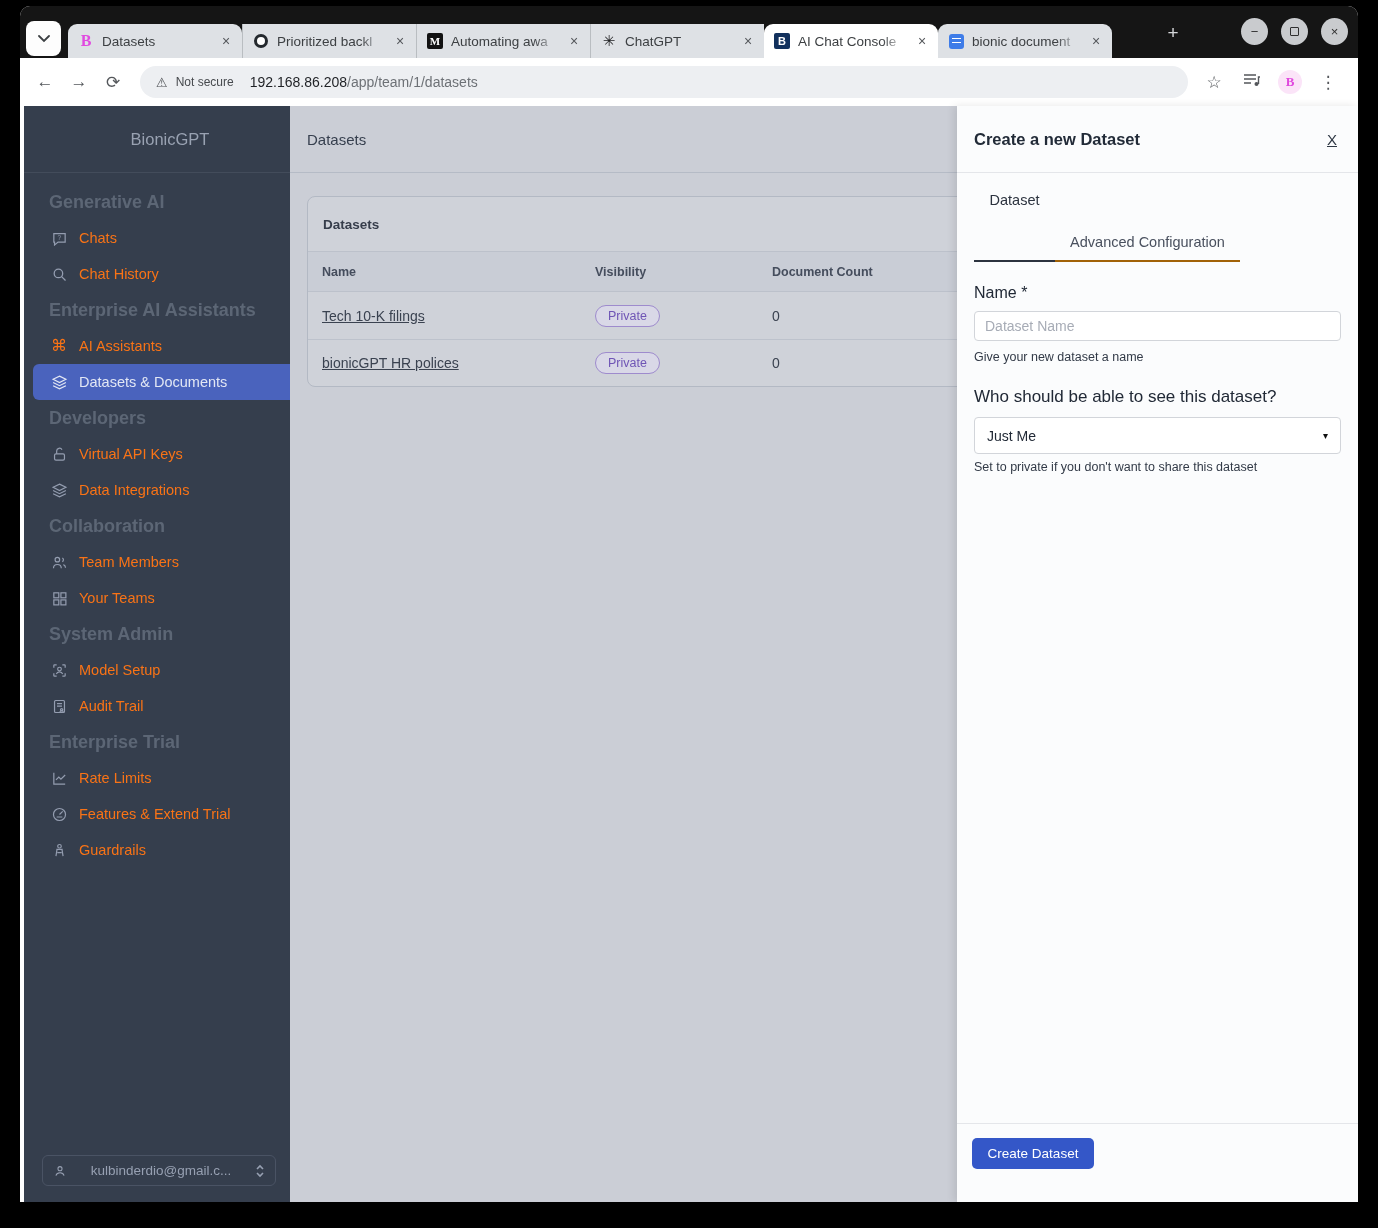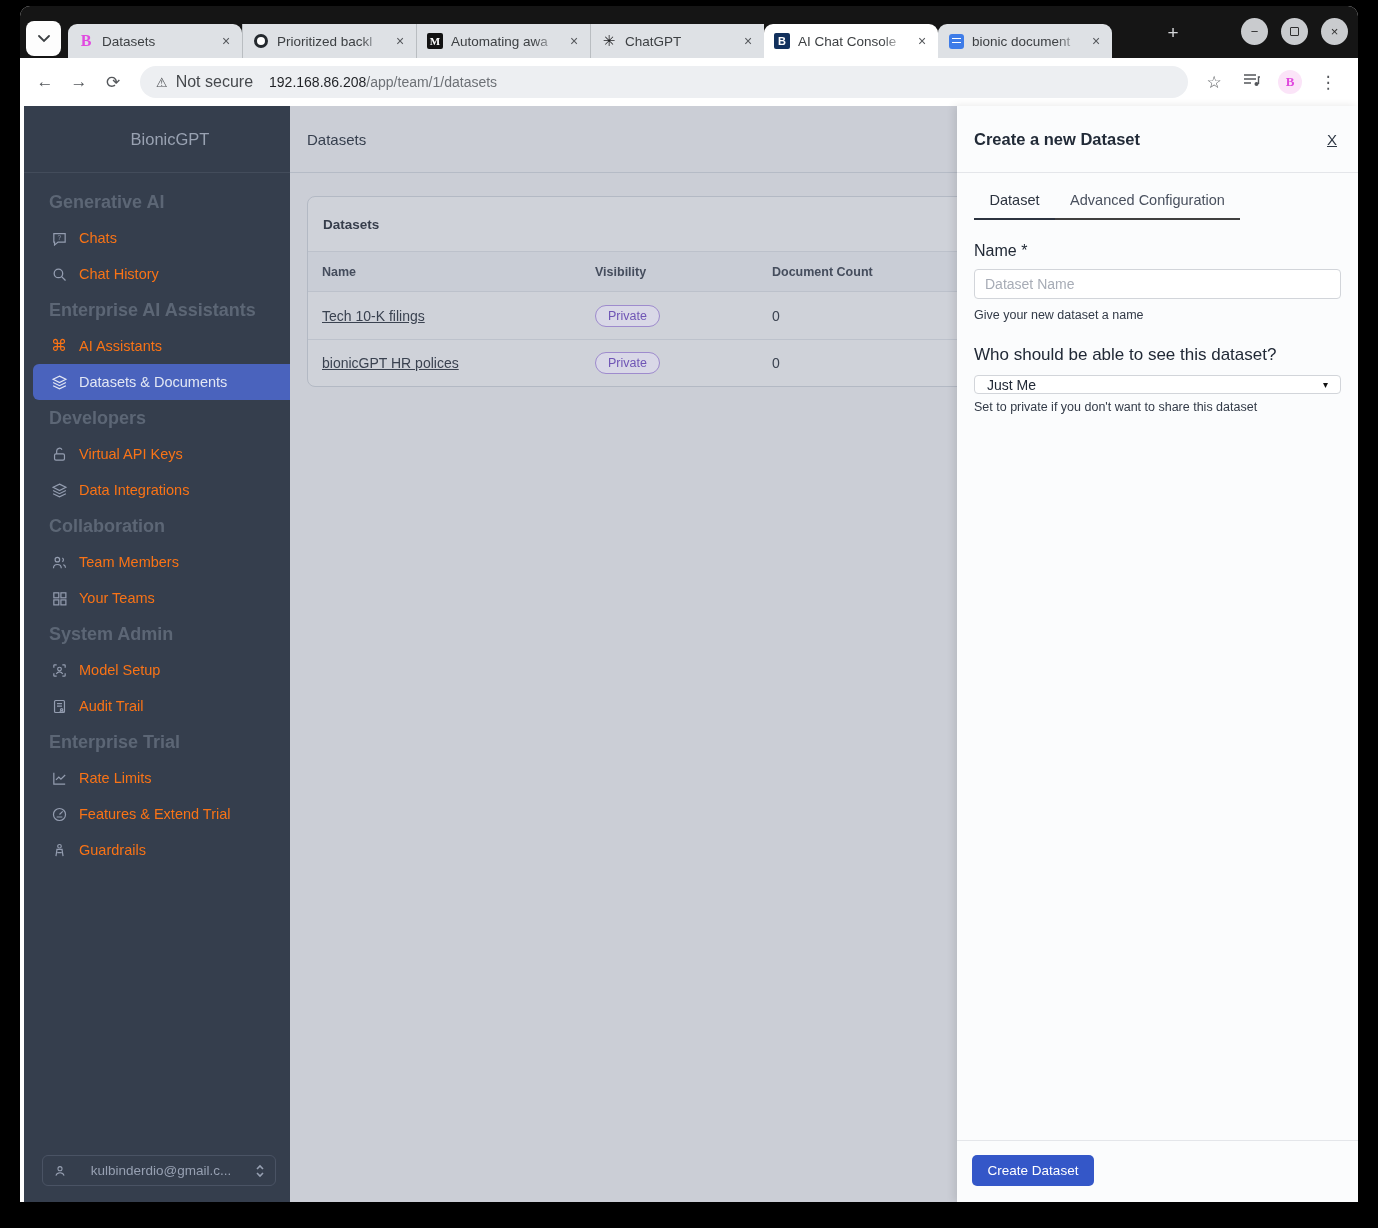--- a/index.html
+++ b/index.html
@@ -45,21 +45,21 @@
 
   
   .toolbar { position:absolute; left:0; top:52px; right:0; height:48px; background:#ffffff;
              display:flex; align-items:center; }
   .navbtn { width:34px; height:34px; display:flex; align-items:center; justify-content:center;
             color:#54575b; font-size:17px; }
   .navbtn.first { margin-left:8px; }
   .urlbar { margin-left:10px; width:1048px; height:32px; border-radius:16px; background:#edeff2;
             display:flex; align-items:center; padding:0 16px; gap:8px; }
   .warn-ico { font-size:13px; color:#4c4f53; }
-  .sec-label { font-size:16px; color:#46494d; margin-right:8px; }
+  .sec-label { font-size:12px; color:#46494d; margin-right:8px; }
   .url { font-size:14px; color:#6d7176; white-space:nowrap; }
   .url .host { color:#1f2125; }
   .tb-right { display:flex; align-items:center; gap:14px; margin-left:14px; }
   .tb-ico { color:#54575b; font-size:17px; width:24px; text-align:center; }
   .ext-b { width:24px; height:24px; border-radius:50%; background:#fbe4f8; color:#e04ade;
            font-family:"Liberation Serif","DejaVu Serif",serif; font-weight:bold; font-size:13px;
            display:flex; align-items:center; justify-content:center; }
 
   
   .content { position:absolute; left:0; top:100px; right:0; bottom:0; }
@@ -107,33 +107,33 @@
   .panel { position:absolute; right:0; top:0; bottom:0; width:401px; background:#fbfcfd;
            box-shadow:-3px 0 8px rgba(0,0,0,0.10); }
   .panel-header { height:67px; border-bottom:1px solid #e4e6ea; display:flex; align-items:center;
                   padding:0 21px 0 17px; }
   .panel-title { flex:1; font-size:16.5px; font-weight:bold; color:#222b38; }
   .panel-close { font-size:15px; color:#2f3844; text-decoration:underline; }
   .panel-body { padding:14px 17px 0 17px; }
   .ptabs { display:flex; margin-top:5px; }
   .ptab { text-align:center; padding-bottom:10px; font-size:14.5px; }
   .ptab.active { width:81px; color:#2c333f; border-bottom:2px solid #2c333f; }
-  .ptab.inactive { width:185px; color:#49505e; border-bottom:2px solid #404040; }
+  .ptab.inactive { width:185px; color:#49505e; border-bottom:2px solid #a16207;margin-top:42px; }
   .flabel { margin-top:22px; font-size:16px; color:#212936; }
   .finput { margin-top:9px; width:100%; height:30px; border:1px solid #d2d5da; border-radius:4px;
             background:#fff; padding:0 10px; font-size:14px; color:#212936;
             font-family:"Liberation Sans","DejaVu Sans",sans-serif; }
   .finput::placeholder { color:#a7acb6; }
   .fhelp { margin-top:9px; font-size:12.5px; color:#323a47; }
   .fquestion { margin-top:23px; font-size:17px; color:#212936; }
-  .fselect { margin-top:10px; height:19px; border:1px solid #d2d5da; border-radius:4px; background:#fff;
+  .fselect { margin-top:10px; height:37px; border:1px solid #d2d5da; border-radius:4px; background:#fff;
              display:flex; align-items:center; justify-content:space-between; padding:0 12px;
              font-size:14px; color:#212936; }
   .caret { font-size:10px; color:#111; }
-  .panel-footer { position:absolute; left:0; right:0; bottom:0; height:62px; border-top:1px solid #e4e6ea;
+  .panel-footer { position:absolute; left:0; right:0; bottom:0; height:79px; border-top:1px solid #e4e6ea;
                   padding:14px 0 0 15px; }
   .primary-btn { width:122px; height:31px; background:#3457c8; border:none; border-radius:5px;
                  color:#fff; font-size:13.5px; font-family:"Liberation Sans","DejaVu Sans",sans-serif; }
 </style>
 </head>
 <body>
 
 <div class="window">
 
   <div class="tabstrip">

